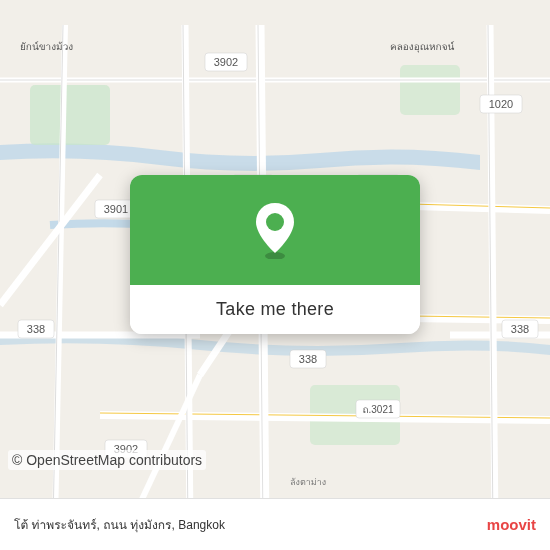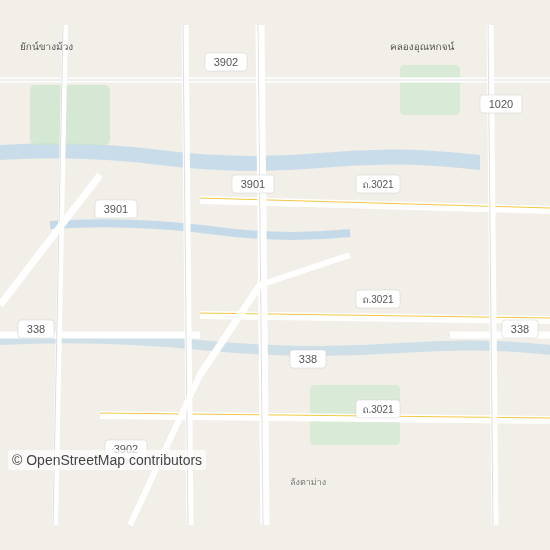--- a/index.html
+++ b/index.html
@@ -204,18 +204,37 @@
     <rect x="105" y="415" width="42" height="18" fill="white" rx="3" stroke="#ccc" stroke-width="0.5"></rect>
     <text x="126" y="428" font-size="11" text-anchor="middle" fill="#555" font-family="Arial">3902</text>
 
     <text x="20" y="25" font-size="10" fill="#555" font-family="Arial">ยักน์ขางม้วง</text>
 
     <text x="390" y="25" font-size="10" fill="#555" font-family="Arial">คลองอุณหกจน์</text>
 
     <text x="290" y="460" font-size="9" fill="#777" font-family="Arial">ลังตาม่าง</text>
   </svg>
 
+  <div class="overlay-card">
+    <div class="card-map-area" style="background-color: #4CAF50;">
+
+      <svg width="44" height="58" viewBox="0 0 44 58">
+        <ellipse cx="22" cy="55" rx="10" ry="4" fill="rgba(0,0,0,0.2)"></ellipse>
+        <path d="M22 2 C11 2 3 10 3 21 C3 35 22 52 22 52 C22 52 41 35 41 21 C41 10 33 2 22 2 Z" fill="white"></path>
+        <circle cx="22" cy="21" r="9" fill="#4CAF50"></circle>
+      </svg>
+    </div>
+    <div class="card-button-area">
+      <button class="take-me-there-btn">Take me there</button>
+    </div>
+  </div>
 
   <div class="osm-copyright">
     <span>© OpenStreetMap contributors</span>
   </div>
 
+  <div class="bottom-bar">
+    <span style="font-size:12px; color:#333;">โต้ ท่าพระจันทร์, ถนน ทุ่งมังกร, Bangkok</span>
+    <div class="moovit-logo">
+      <span class="moovit-text">moovit</span>
+    </div>
+  </div>
 </div>
 
 </body></html>

